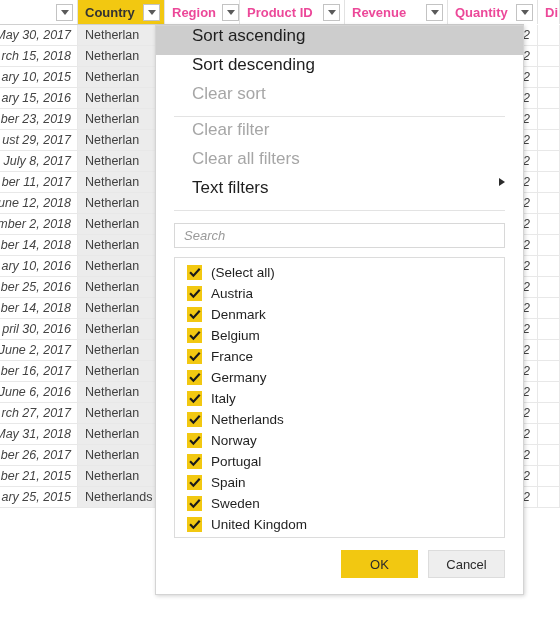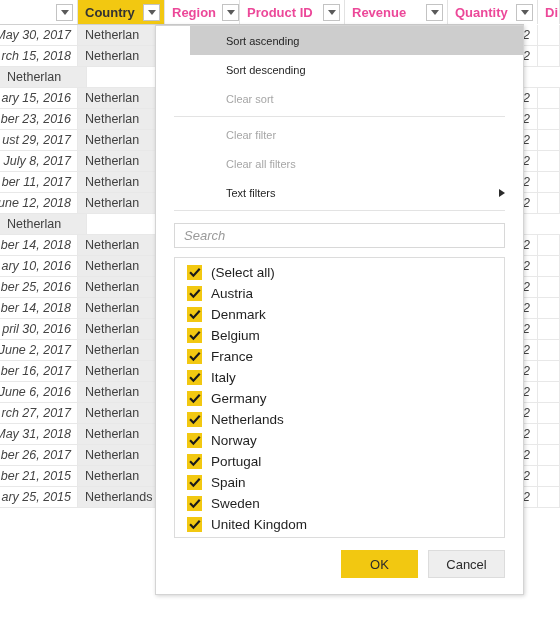--- a/index.html
+++ b/index.html
@@ -127,27 +127,25 @@
     background: #ffffff;
     border: 1px solid #d4d4d4;
     box-shadow: 1px 1px 4px rgba(0,0,0,0.18);
     box-sizing: border-box;
     z-index: 20;
   }
 
   .menu-item {
     height: 29px;
     display: flex;
-    align-items: center;
     padding: 0 14px 0 36px;
-    font-size: 11px;
+    font-size: 17px;
     color: #1f1f1f;
     box-sizing: border-box;
     position: relative;
-    margin-left: 34px;
   }
   .menu-item.highlight { background: #cdcdcd; }
   .menu-item.disabled { color: #a6a6a6; }
   .menu-item .submenu-arrow {
     position: absolute;
     right: 18px;
     width: 0; height: 0;
     border-top: 4.5px solid transparent;
     border-bottom: 4.5px solid transparent;
     border-left: 6px solid #2b2b2b;
@@ -286,38 +284,39 @@
         <div class="row">
           <div class="cell date" style="flex: 0 0 78px;">rch 15, 2018</div>
           <div class="cell country" style="flex: 0 0 87px;">Netherlan</div>
           <div class="cell plain" style="flex: 0 0 75px;"></div>
           <div class="cell plain" style="flex: 0 0 105px;"></div>
           <div class="cell num plain" style="flex: 0 0 103px;"></div>
           <div class="cell num plain" style="flex: 0 0 90px;">2</div>
           <div class="cell plain" style="flex: 0 0 22px;"></div>
         </div>
         <div class="row">
+          <div class="cell date" style="flex: 0 0 78px;">ary 10, 2015</div>
           <div class="cell country" style="flex: 0 0 87px;">Netherlan</div>
           <div class="cell plain" style="flex: 0 0 75px;"></div>
           <div class="cell plain" style="flex: 0 0 105px;"></div>
           <div class="cell num plain" style="flex: 0 0 103px;"></div>
           <div class="cell num plain" style="flex: 0 0 90px;">2</div>
           <div class="cell plain" style="flex: 0 0 22px;"></div>
         </div>
         <div class="row">
           <div class="cell date" style="flex: 0 0 78px;">ary 15, 2016</div>
           <div class="cell country" style="flex: 0 0 87px;">Netherlan</div>
           <div class="cell plain" style="flex: 0 0 75px;"></div>
           <div class="cell plain" style="flex: 0 0 105px;"></div>
           <div class="cell num plain" style="flex: 0 0 103px;"></div>
           <div class="cell num plain" style="flex: 0 0 90px;">2</div>
           <div class="cell plain" style="flex: 0 0 22px;"></div>
         </div>
         <div class="row">
-          <div class="cell date" style="flex: 0 0 78px;">ber 23, 2016</div>
+          <div class="cell date" style="flex: 0 0 78px;">ber 23, 2019</div>
           <div class="cell country" style="flex: 0 0 87px;">Netherlan</div>
           <div class="cell plain" style="flex: 0 0 75px;"></div>
           <div class="cell plain" style="flex: 0 0 105px;"></div>
           <div class="cell num plain" style="flex: 0 0 103px;"></div>
           <div class="cell num plain" style="flex: 0 0 90px;">2</div>
           <div class="cell plain" style="flex: 0 0 22px;"></div>
         </div>
         <div class="row">
           <div class="cell date" style="flex: 0 0 78px;">ust 29, 2017</div>
           <div class="cell country" style="flex: 0 0 87px;">Netherlan</div>
@@ -348,20 +347,21 @@
         <div class="row">
           <div class="cell date" style="flex: 0 0 78px;">une 12, 2018</div>
           <div class="cell country" style="flex: 0 0 87px;">Netherlan</div>
           <div class="cell plain" style="flex: 0 0 75px;"></div>
           <div class="cell plain" style="flex: 0 0 105px;"></div>
           <div class="cell num plain" style="flex: 0 0 103px;"></div>
           <div class="cell num plain" style="flex: 0 0 90px;">2</div>
           <div class="cell plain" style="flex: 0 0 22px;"></div>
         </div>
         <div class="row">
+          <div class="cell date" style="flex: 0 0 78px;">mber 2, 2018</div>
           <div class="cell country" style="flex: 0 0 87px;">Netherlan</div>
           <div class="cell plain" style="flex: 0 0 75px;"></div>
           <div class="cell plain" style="flex: 0 0 105px;"></div>
           <div class="cell num plain" style="flex: 0 0 103px;"></div>
           <div class="cell num plain" style="flex: 0 0 90px;">2</div>
           <div class="cell plain" style="flex: 0 0 22px;"></div>
         </div>
         <div class="row">
           <div class="cell date" style="flex: 0 0 78px;">ber 14, 2018</div>
           <div class="cell country" style="flex: 0 0 87px;">Netherlan</div>
@@ -552,29 +552,29 @@
               </svg>
             </span>
             <span>France</span>
           </div>
           <div class="list-item">
             <span class="chk">
               <svg width="12" height="12" viewBox="0 0 12 12">
                 <path d="M1.8 6.0 L4.4 8.7 L10.0 2.6" stroke="#1a1a1a" stroke-width="2.1" fill="none" stroke-linecap="square"></path>
               </svg>
             </span>
+            <span>Germany</span>
+          </div>
+          <div class="list-item">
+            <span class="chk">
+              <svg width="12" height="12" viewBox="0 0 12 12">
+                <path d="M1.8 6.0 L4.4 8.7 L10.0 2.6" stroke="#1a1a1a" stroke-width="2.1" fill="none" stroke-linecap="square"></path>
+              </svg>
+            </span>
             <span>Italy</span>
-          </div>
-          <div class="list-item">
-            <span class="chk">
-              <svg width="12" height="12" viewBox="0 0 12 12">
-                <path d="M1.8 6.0 L4.4 8.7 L10.0 2.6" stroke="#1a1a1a" stroke-width="2.1" fill="none" stroke-linecap="square"></path>
-              </svg>
-            </span>
-            <span>Germany</span>
           </div>
           <div class="list-item">
             <span class="chk">
               <svg width="12" height="12" viewBox="0 0 12 12">
                 <path d="M1.8 6.0 L4.4 8.7 L10.0 2.6" stroke="#1a1a1a" stroke-width="2.1" fill="none" stroke-linecap="square"></path>
               </svg>
             </span>
             <span>Netherlands</span>
           </div>
           <div class="list-item">

